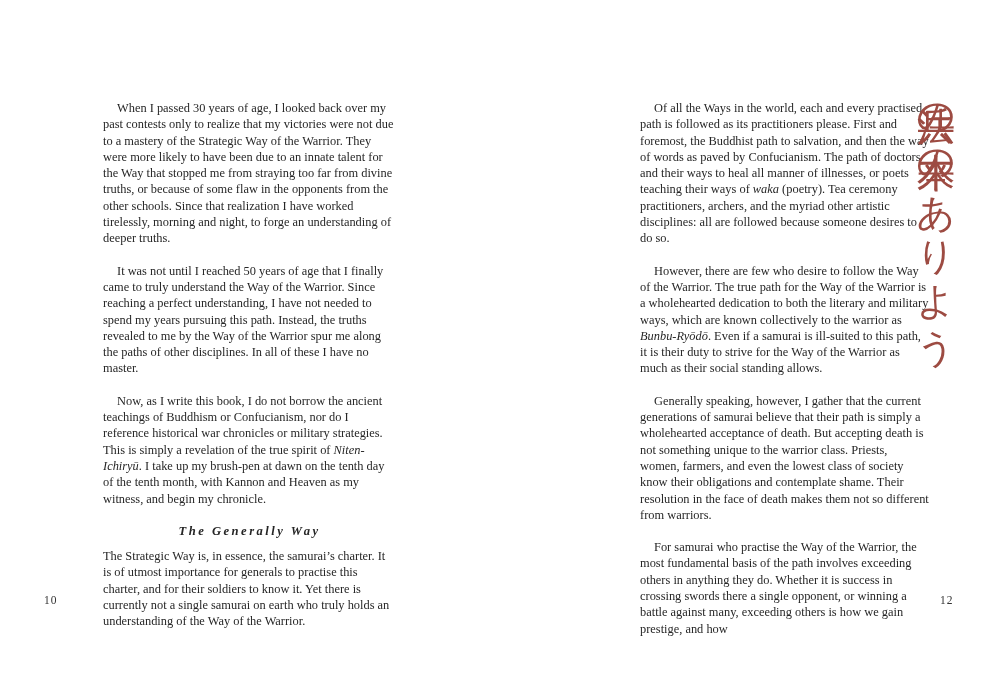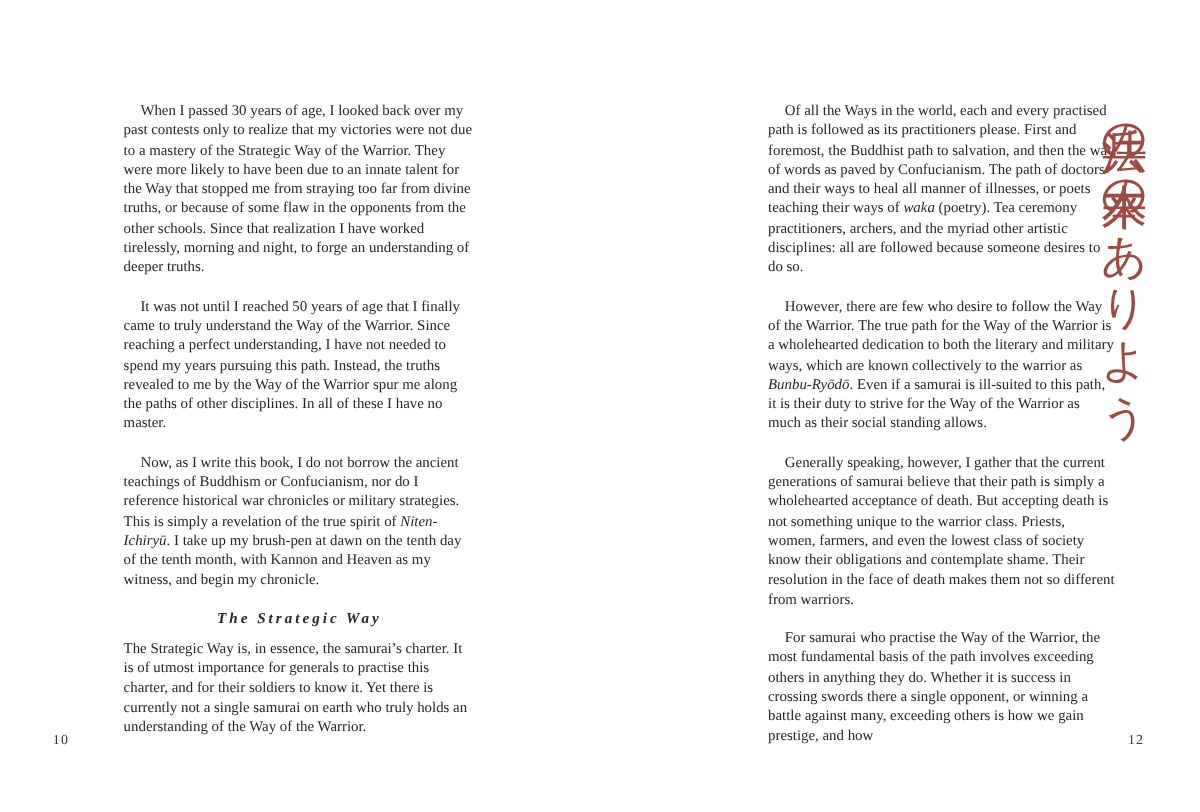--- a/index.html
+++ b/index.html
@@ -19,21 +19,21 @@
     position:absolute;
     top:84px;
     font-size:12.4px;
     line-height:16.3px;
     color:var(--ink);
     text-align:left;
   }
   .column-left{left:103px;width:293px;}
   .column-right{left:640px;width:290px;}
   .body-para{margin:0 0 16px 0;}
-  .body-para.indent{text-indent:14px;}
+  .body-para.indent{text-indent:14px;margin-top:16px;}
   .section-heading{
     margin:10px 0 9px 0;
     font-size:12.6px;
     font-weight:bold;
     font-style:italic;
     letter-spacing:2.5px;
     text-align:center;
     color:var(--ink);
   }
   em{font-style:italic;}
@@ -45,39 +45,39 @@
     writing-mode:vertical-rl;
     text-orientation:upright;
     font-size:38px;
     line-height:60px;
     letter-spacing:1px;
     color:var(--title-red);
     font-family:"Liberation Serif","DejaVu Serif",serif;
   }
   .page-number{
     position:absolute;
-    top:611px;
+    top:594px;
     font-size:11.5px;
     letter-spacing:1px;
     color:#333333;
     text-align:center;
   }
   .page-number-left{left:44px;}
   .page-number-right{left:940px;}
 </style>
 </head>
 <body>
 
 <div class="spread">
 
   <div class="text-column column-left">
       <p class="body-para indent"><span>When I passed 30 years of age, I looked back over my past contests only to realize that my victories were not due to a mastery of the Strategic Way of the Warrior. They were more likely to have been due to an innate talent for the Way that stopped me from straying too far from divine truths, or because of some flaw in the opponents from the other schools. Since that realization I have worked tirelessly, morning and night, to forge an understanding of deeper truths.</span></p>
       <p class="body-para indent"><span>It was not until I reached 50 years of age that I finally came to truly understand the Way of the Warrior. Since reaching a perfect understanding, I have not needed to spend my years pursuing this path. Instead, the truths revealed to me by the Way of the Warrior spur me along the paths of other disciplines. In all of these I have no master.</span></p>
       <p class="body-para indent"><span>Now, as I write this book, I do not borrow the ancient teachings of Buddhism or Confucianism, nor do I reference historical war chronicles or military strategies. This is simply a revelation of the true spirit of </span><em>Niten-Ichiryū</em><span>. I take up my brush-pen at dawn on the tenth day of the tenth month, with Kannon and Heaven as my witness, and begin my chronicle.</span></p>
-      <h3 class="section-heading"><span>The Strategic Way</span></h3>
+      <h3 class="section-heading"><span>The Generally Way</span></h3>
       <p class="body-para"><span>The Strategic Way is, in essence, the samurai’s charter. It is of utmost importance for generals to practise this charter, and for their soldiers to know it. Yet there is currently not a single samurai on earth who truly holds an understanding of the Way of the Warrior.</span></p>
     </div>
 
   <div class="text-column column-right">
       <p class="body-para indent"><span>Of all the Ways in the world, each and every practised path is followed as its practitioners please. First and foremost, the Buddhist path to salvation, and then the way of words as paved by Confucianism. The path of doctors and their ways to heal all manner of illnesses, or poets teaching their ways of </span><em>waka</em><span> (poetry). Tea ceremony practitioners, archers, and the myriad other artistic disciplines: all are followed because someone desires to do so.</span></p>
       <p class="body-para indent"><span>However, there are few who desire to follow the Way of the Warrior. The true path for the Way of the Warrior is a wholehearted dedication to both the literary and military ways, which are known collectively to the warrior as </span><em>Bunbu-Ryōdō</em><span>. Even if a samurai is ill-suited to this path, it is their duty to strive for the Way of the Warrior as much as their social standing allows.</span></p>
       <p class="body-para indent"><span>Generally speaking, however, I gather that the current generations of samurai believe that their path is simply a wholehearted acceptance of death. But accepting death is not something unique to the warrior class. Priests, women, farmers, and even the lowest class of society know their obligations and contemplate shame. Their resolution in the face of death makes them not so different from warriors.</span></p>
       <p class="body-para indent"><span>For samurai who practise the Way of the Warrior, the most fundamental basis of the path involves exceeding others in anything they do. Whether it is success in crossing swords there a single opponent, or winning a battle against many, exceeding others is how we gain prestige, and how</span></p>
     </div>
 

